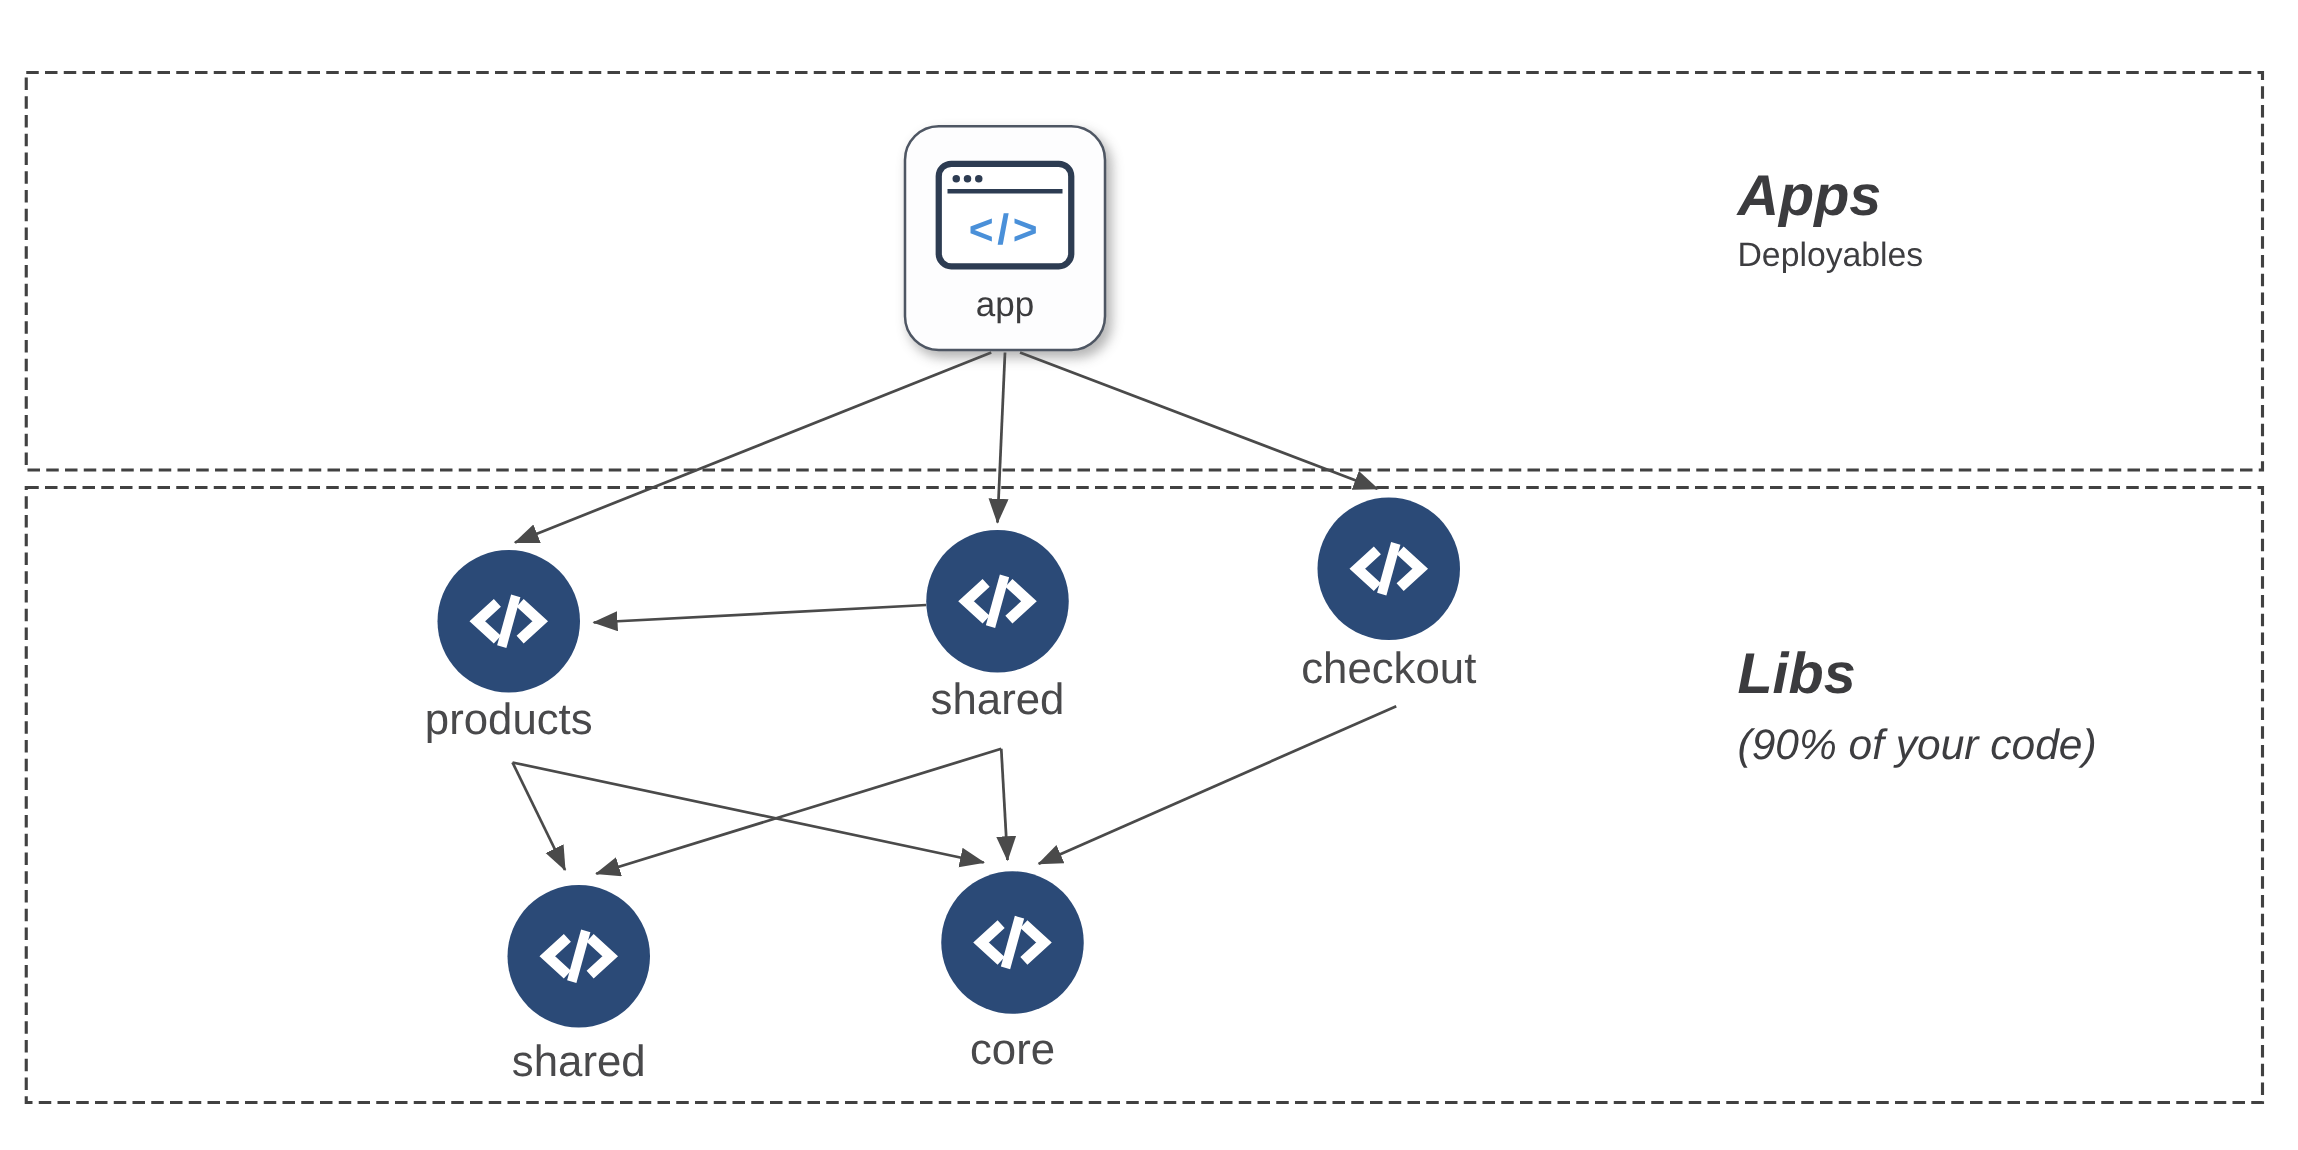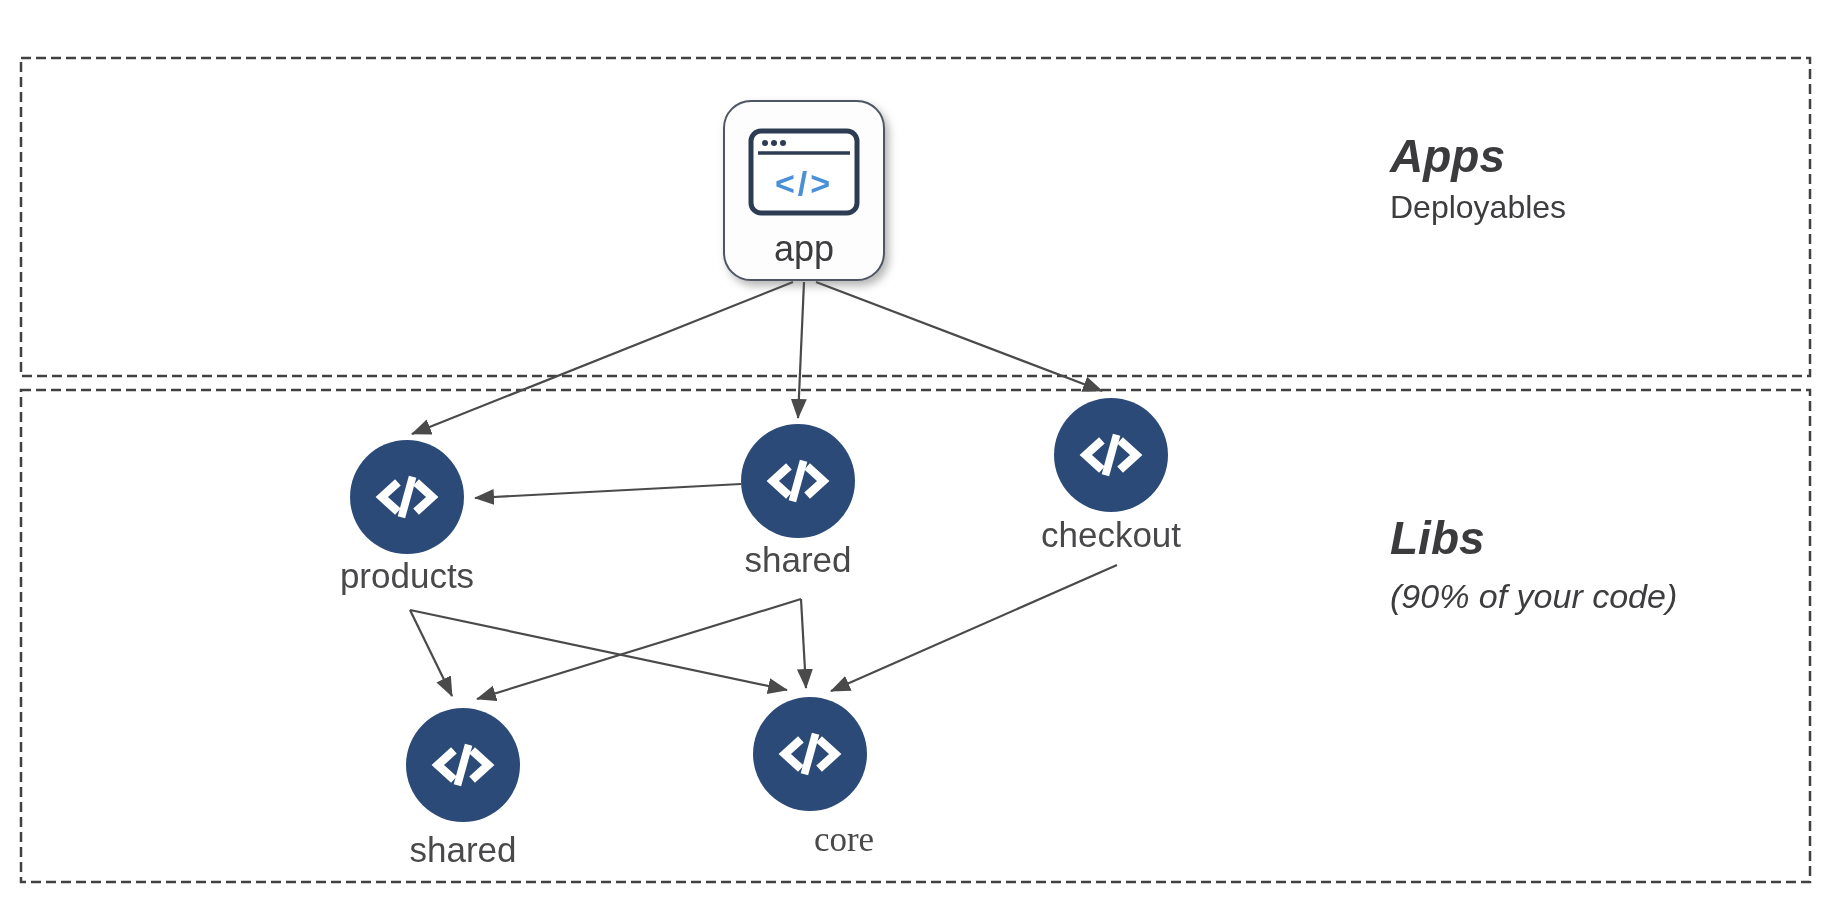--- a/index.html
+++ b/index.html
@@ -17,42 +17,42 @@
     position: absolute;
     font-weight: bold;
     font-size: 46px;
     line-height: 1.15;
     color: #3b3b3e;
     white-space: nowrap;
     font-style: italic;
   }
   .section-subtitle {
     position: absolute;
-    font-size: 32px;
+    font-size: 27px;
     line-height: 1.15;
     color: #3d3d40;
     white-space: nowrap;
   }
   .section-subtitle.small { font-size: 34px; font-style: italic; }
 
   .app-card {
     position: absolute;
     box-sizing: border-box;
     background: #fdfdfe;
     border: 2px solid #4e5663;
     border-radius: 28px;
     box-shadow: 4px 5px 9px rgba(90,90,90,0.45);
     display: flex;
     flex-direction: column;
     align-items: center;
   }
   .app-card .browser-icon { margin-top: 26px; }
   .app-card .app-label {
     margin-top: 12px;
-    font-size: 36px;
+    font-size: 28px;
     color: #3c3c3e;
   }
 
   .lib-node {
     position: absolute;
     border-radius: 50%;
     display: flex;
     align-items: center;
     justify-content: center;
   }
@@ -143,14 +143,14 @@
       </svg>
     </div>
     <div class="node-label" style="left: 463px; top: 830px;">shared</div>
     <div class="lib-node" style="left: 753px; top: 697px; width: 114px; height: 114px; background: rgb(43, 74, 119);">
       <svg width="70" height="70" viewBox="0 0 100 100">
         <polyline points="37,29 14,50 37,71" fill="none" stroke="#ffffff" stroke-width="12"></polyline>
         <line x1="58" y1="21" x2="42" y2="79" stroke="#ffffff" stroke-width="11"></line>
         <polyline points="63,29 86,50 63,71" fill="none" stroke="#ffffff" stroke-width="12"></polyline>
       </svg>
     </div>
-    <div class="node-label" style="left: 844px; top: 820px; font-family: Liberation Serif, serif;">core</div>
+    <div class="node-label" style="left: 810px; top: 820px;">core</div>
   </div>
 
 </body></html>

